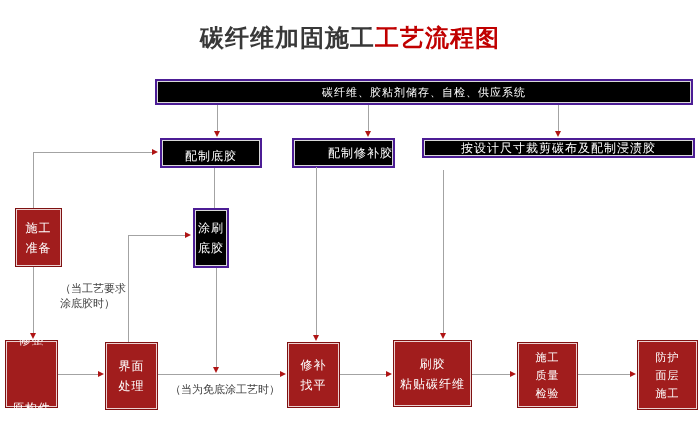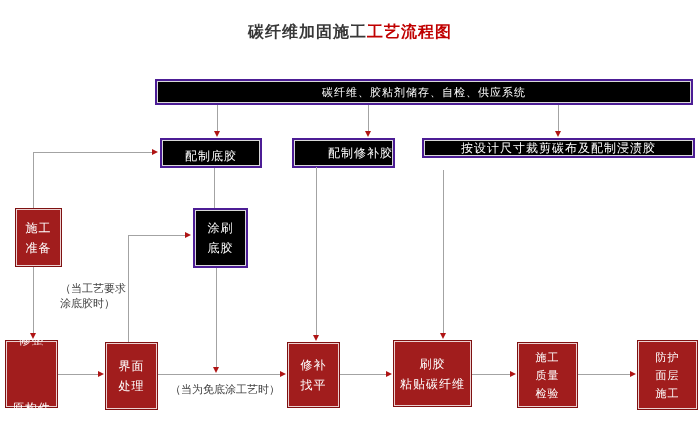--- a/index.html
+++ b/index.html
@@ -2,21 +2,21 @@
 <html><head>
 <meta charset="utf-8">
 <style>
   html,body{margin:0;padding:0;background:#ffffff;}
   #stage{
     position:relative;width:700px;height:438px;background:#ffffff;overflow:hidden;
     font-family:"Liberation Sans","DejaVu Sans",sans-serif;
   }
   .title{
     position:absolute;top:22px;left:0;width:100%;text-align:center;
-    font-size:16px;font-weight:bold;color:#383838;letter-spacing:1px;white-space:nowrap;
+    font-size:24px;font-weight:bold;color:#383838;letter-spacing:1px;white-space:nowrap;
   }
   .title .accent{color:#C00000;}
   .box{
     position:absolute;box-sizing:border-box;display:flex;flex-direction:column;
     align-items:center;justify-content:center;text-align:center;color:#ffffff;
     letter-spacing:1px;line-height:20px;
   }
   .gray{
     background:#000000;border:2px solid #4c1d95;
     box-shadow:inset 0 0 0 1px #D9D9D9;
@@ -51,21 +51,21 @@
   <div class="box gray fs12" style="left:160px;top:138px;width:102px;height:30px;justify-content:flex-end;">
     <span>配制底胶</span>
   </div>
   <div class="box gray fs12" style="left:292px;top:138px;width:103px;height:30px;align-items:flex-end;">
     <span>配制修补胶</span>
   </div>
   <div class="box gray fs12" style="left:422px;top:138px;width:273px;height:20px;">
     <span>按设计尺寸裁剪碳布及配制浸渍胶</span>
   </div>
 
-  <div class="box gray fs12" style="left:193px;top:208px;width:55px;height:60px;">
+  <div class="box gray fs12" style="left:193px;top:208px;width:36px;height:60px;">
     <span>涂刷</span>
     <span>底胶</span>
   </div>
   <div class="box red fs12" style="left:15px;top:208px;width:47px;height:59px;">
     <span>施工</span>
     <span>准备</span>
   </div>
 
   <div class="box red fs12" style="left:5px;top:340px;width:53px;height:68px;gap:48px;">
     <span>修整</span>

